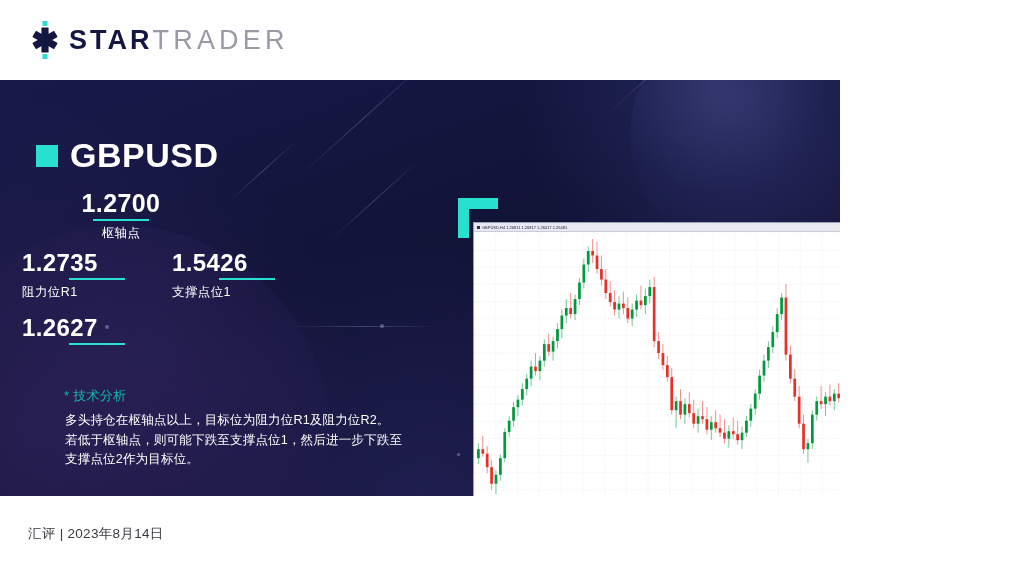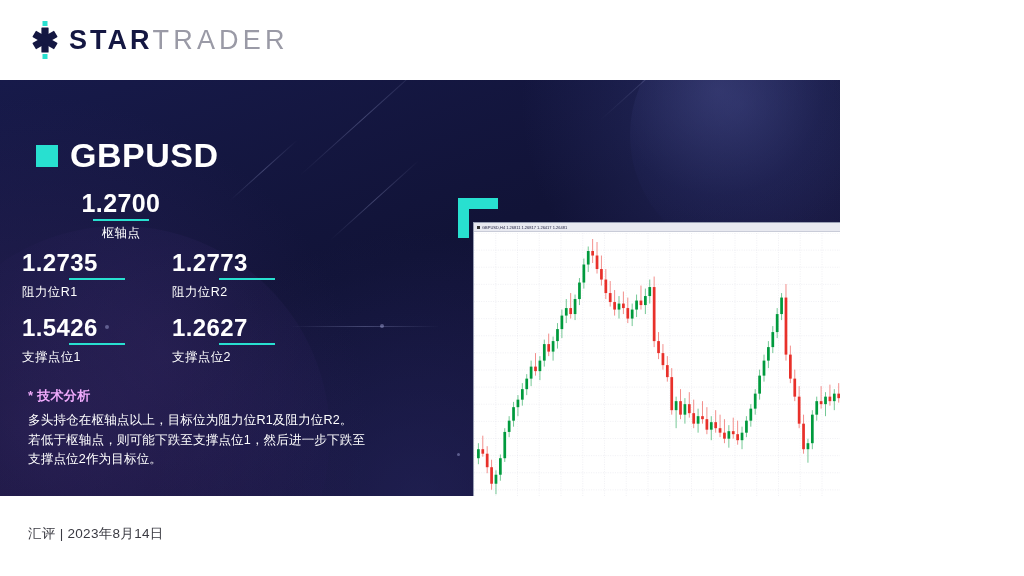--- a/index.html
+++ b/index.html
@@ -70,22 +70,22 @@
   .pivot-block { position:absolute; left:36px; top:110px; width:170px; text-align:center; }
   .lv { font-size:25px; font-weight:bold; color:#ffffff; letter-spacing:0.4px; line-height:1.05; }
   .lv-rule { width:56px; height:2px; background:#28e0d0; margin:3px auto 4px auto; }
   .lv-label { font-size:12.5px; color:#ffffff; letter-spacing:0.4px; }
 
   .grid2 { position:absolute; left:22px; top:170px; width:300px; display:flex; flex-wrap:wrap; }
   .cell { width:50%; margin-bottom:14px; }
   .cell .lv { font-size:24px; }
 
   .analysis { position:absolute; left:28px; top:307px; width:400px; }
-  .ana-title { font-size:13px; font-weight:bold; color:#f0abfc; letter-spacing:0.3px; margin-bottom:6px; }
-  .ana-body { font-size:12.6px; line-height:1.55; color:#ffffff; letter-spacing:0.1px; }
+  .ana-title { font-size:13px; font-weight:normal; color:#14b8a6; letter-spacing:0.3px; margin-bottom:6px;margin-left:36px; }
+  .ana-body { font-size:12.6px; line-height:1.55; color:#ffffff; letter-spacing:0.1px;margin-left:37px; }
 
   
   .chartwin {
     position:absolute; left:473px; top:142px; width:468px; height:299px;
     background:#ffffff; border:1px solid #9aa0b4;
   }
   .chart-titlebar {
     height:9px; background:#e8e9f0; border-bottom:1px solid #c9ccd8;
     display:flex; align-items:center; padding-left:3px;
     font-size:4px; color:#202040; white-space:nowrap; overflow:hidden;
@@ -169,33 +169,27 @@
       <div class="lv-label">枢轴点</div>
     </div>
 
     <div class="grid2">
       <div class="cell">
         <div class="lv">1.2735</div>
         <div class="lv-rule"></div>
         <div class="lv-label">阻力位R1</div>
       </div>
       <div class="cell">
-        <div class="lv">1.2773</div>
-        <div class="lv-rule"></div>
-        <div class="lv-label">阻力位R2</div>
-      </div>
-      <div class="cell">
         <div class="lv">1.5426</div>
         <div class="lv-rule"></div>
         <div class="lv-label">支撑点位1</div>
       </div>
       <div class="cell">
         <div class="lv">1.2627</div>
         <div class="lv-rule"></div>
-        <div class="lv-label">支撑点位2</div>
       </div>
     </div>
 
     <div class="analysis">
       <div class="ana-title">* 技术分析</div>
       <div class="ana-body">
         <div>多头持仓在枢轴点以上，目标位为阻力位R1及阻力位R2。</div>
         <div>若低于枢轴点，则可能下跌至支撑点位1，然后进一步下跌至</div>
         <div>支撑点位2作为目标位。</div>
       </div>

